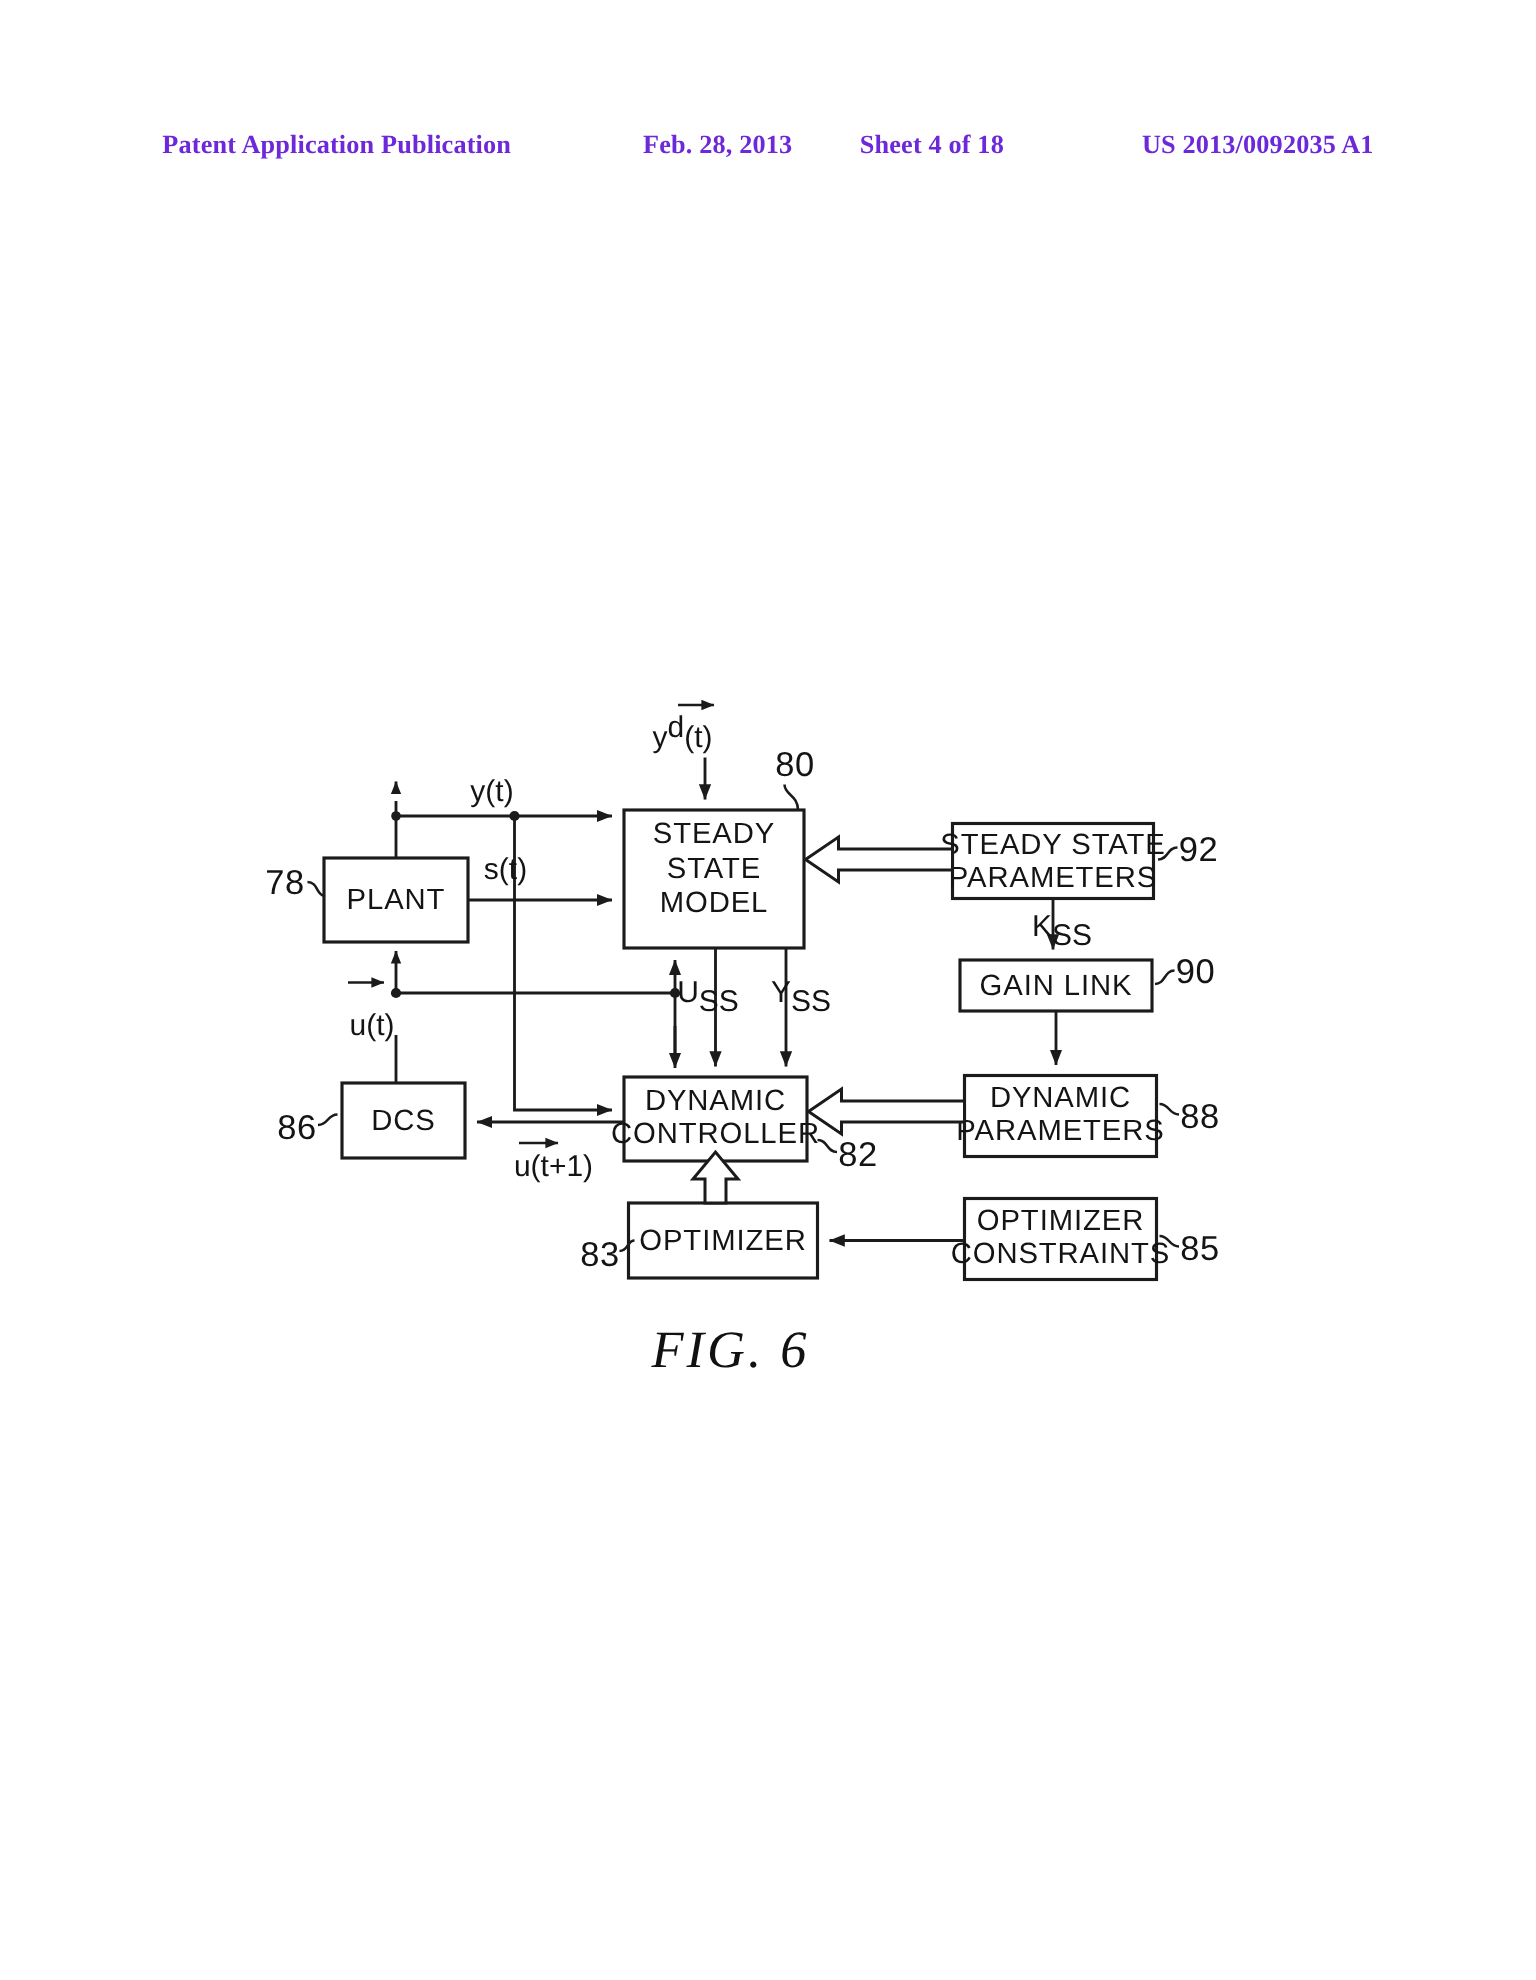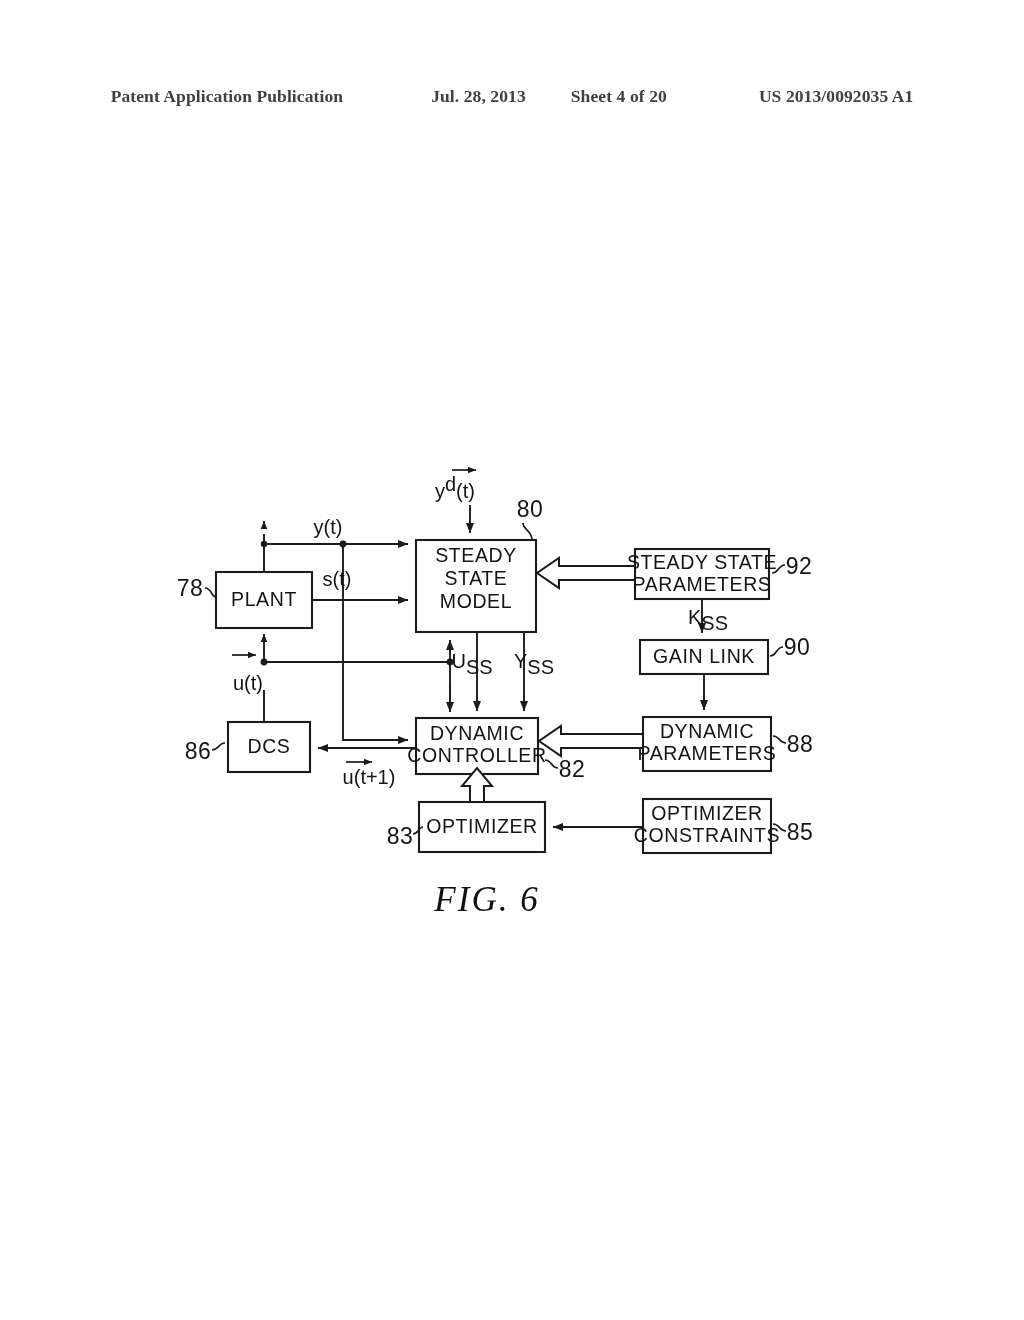--- a/index.html
+++ b/index.html
@@ -20,21 +20,21 @@
     position: absolute;
     top: 86px;
     left: 0;
     width: 1024px;
     display: flex;
     justify-content: center;
     align-items: baseline;
     font-family: "Liberation Serif", serif;
     font-weight: bold;
     font-size: 17.5px;
-    color: #404040;
+    color: #6d28d9;
     letter-spacing: 0.1px;
     white-space: nowrap;
     gap: 36px;
   }
   .sheet-header .hdr-pub      { margin-right: 52px; }
   .sheet-header .hdr-date     { margin-right: 9px; }
   .sheet-header .hdr-sheet    { margin-right: 56px; }
   .sheet-header .hdr-patno    { }
 
   
@@ -112,22 +112,22 @@
     text-anchor: middle;
     dominant-baseline: middle;
     fill: #111111;
   }
 </style>
 </head>
 <body>
 
 <div class="sheet-header">
   <span class="hdr-pub">Patent Application Publication</span>
-  <span class="hdr-date">Jul. 28, 2013</span>
-  <span class="hdr-sheet">Sheet 4 of 20</span>
+  <span class="hdr-date">Feb. 28, 2013</span>
+  <span class="hdr-sheet">Sheet 4 of 18</span>
   <span class="hdr-patno">US 2013/0092035 A1</span>
 </div>
 
 <div id="figure-area">
 <svg id="diagram" viewBox="0 0 1024 1320">
 
   <defs>
     <marker id="arw" markerWidth="11" markerHeight="9" refX="10.2" refY="4.5" orient="auto" markerUnits="userSpaceOnUse">
       <path d="M0,0.4 L10.4,4.5 L0,8.6 z" fill="#1b1b1b"></path>
     </marker>

